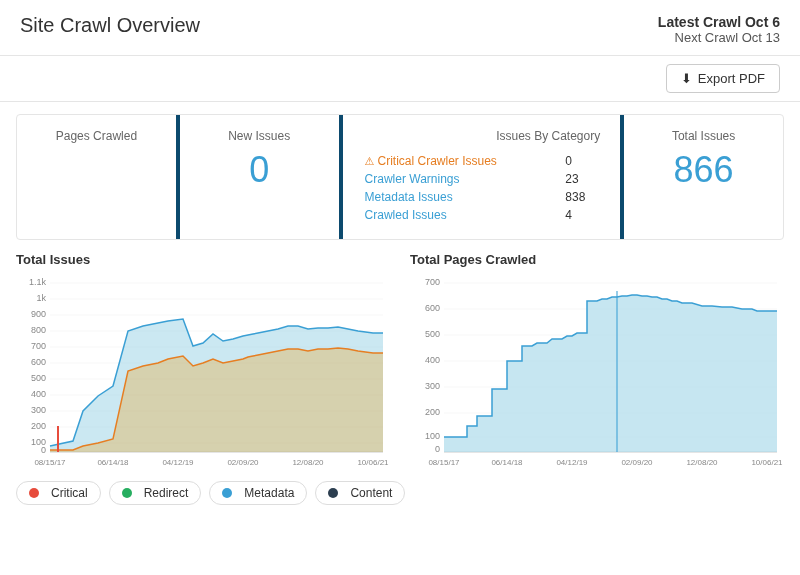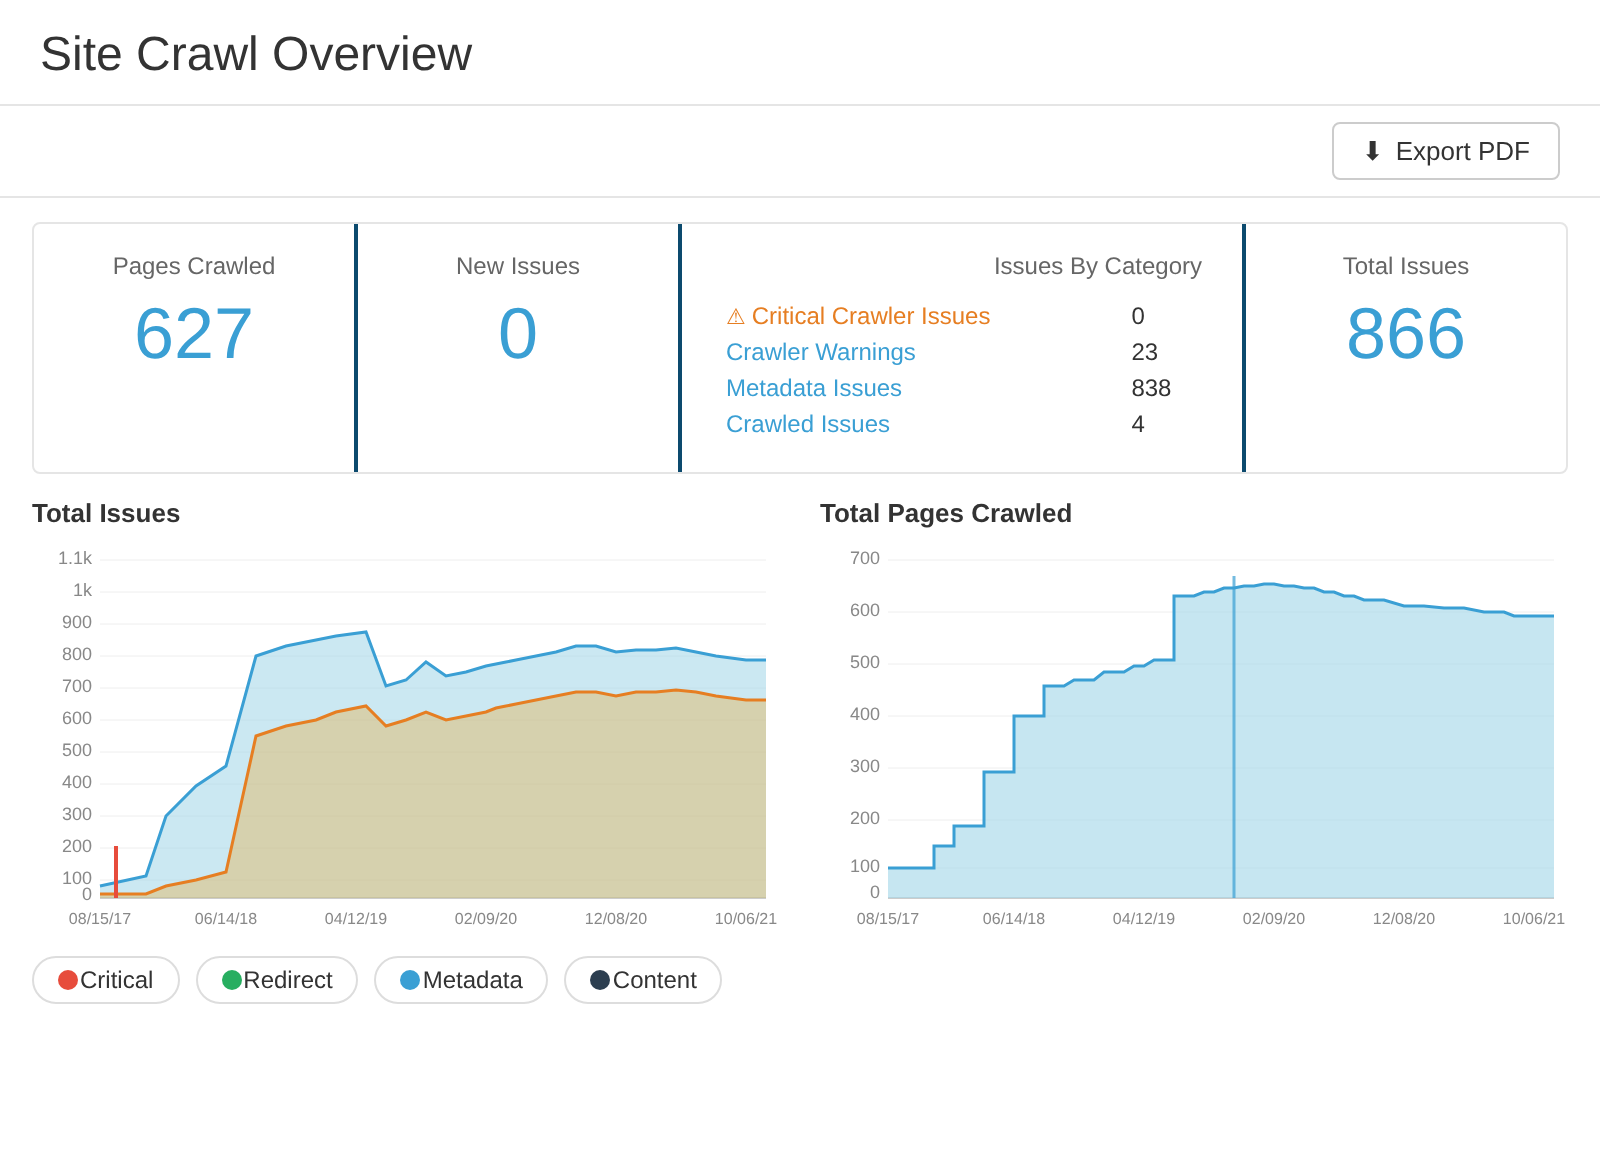--- a/index.html
+++ b/index.html
@@ -19,21 +19,21 @@
     }
     
     .header {
       display: flex;
       justify-content: space-between;
       align-items: flex-start;
       padding: 14px 20px 10px 20px;
       border-bottom: 1px solid #e5e5e5;
     }
     .page-title {
-      font-size: 24px;
+      font-size: 20px;
       font-weight: 400;
       color: #333;
     }
     .crawl-info {
       text-align: right;
       font-size: 13px;
       color: #555;
     }
     .crawl-info .latest {
       font-weight: 600;
@@ -62,21 +62,21 @@
     
     .stats-row {
       display: flex;
       border: 1px solid #e5e5e5;
       margin: 12px 16px;
       border-radius: 4px;
     }
     .stat-cell {
       flex: 1;
       padding: 14px 20px;
-      border-right: 2px solid #0c4a6e;
+      border-right: 4px solid #0c4a6e;
     }
     .stat-cell:last-child { border-right: none; }
     .stat-label {
       font-size: 12px;
       color: #666;
       margin-bottom: 6px;
       text-align: center;
     }
     .stat-value {
       font-size: 36px;
@@ -135,21 +135,21 @@
     .legend {
       display: flex;
       gap: 8px;
       padding: 10px 16px;
       flex-wrap: wrap;
       align-items: center;
     }
     .legend-item {
       display: flex;
       align-items: center;
-      gap: 1px;
+      gap: 12px;
       padding: 4px 12px;
       border: 1px solid #ddd;
       border-radius: 14px;
       font-size: 12px;
       color: #333;
       cursor: pointer;
       background: #fff;
     }
     .legend-dot {
       width: 10px;
@@ -157,34 +157,37 @@
       border-radius: 50%;
     }
   </style>
 </head>
 <body>
 
 <div class="page-wrapper">
 
   <div class="header">
     <h1 class="page-title">Site Crawl Overview</h1>
+    <div class="crawl-info">
+      <div class="latest">Latest Crawl Oct 6</div>
+      <div>Next Crawl Oct 13</div>
+    </div>
   </div>
 
   <div class="toolbar">
     <button class="export-btn">
       <span>⬇</span>
       <span>Export PDF</span>
     </button>
   </div>
 
   <div class="stats-row">
 
     <div class="stat-cell">
       <div class="stat-label">Pages Crawled</div>
-      <div class="stat-value">627</div>
     </div>
 
     <div class="stat-cell">
       <div class="stat-label">New Issues</div>
       <div class="stat-value">0</div>
     </div>
 
     <div class="stat-cell issues-by-category">
       <div class="stat-label">Issues By Category</div>
       <table class="issues-table">

